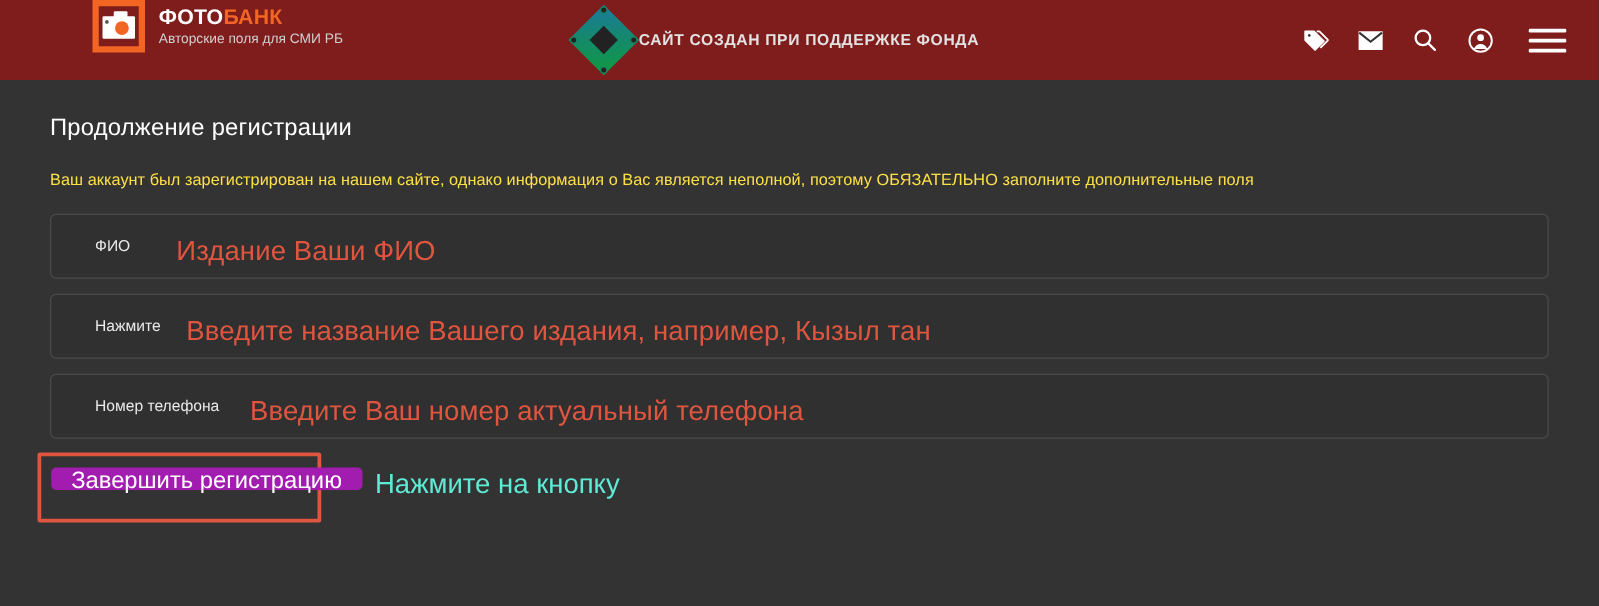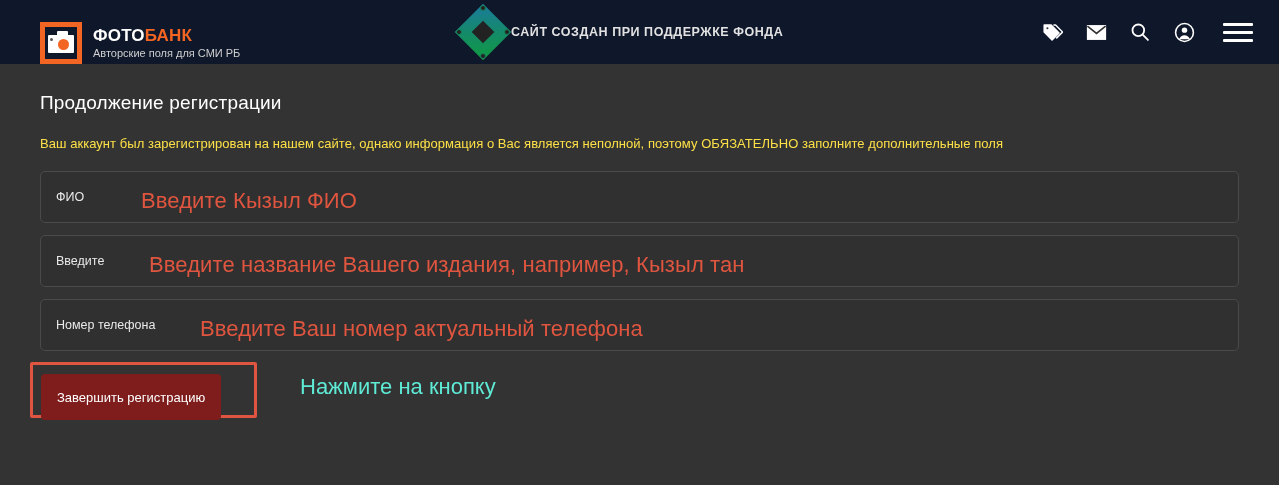--- a/index.html
+++ b/index.html
@@ -14,24 +14,25 @@
     background: #333333;
     font-family: "Liberation Sans", "DejaVu Sans", sans-serif;
     color: #e8e8e8;
     -webkit-font-smoothing: antialiased;
   }
 
   
   .site-header {
     height: 64px;
     width: 100%;
-    background: #0f172a;
-    display: flex;
-    align-items: flex-end;
+    background: #7f1d1d;
+    display: flex;
+    align-items: flex-start;
     position: relative;
+    padding-left: 34px;
   }
 
   .brand {
     display: flex;
     align-items: center;
     margin-left: 40px;
     gap: 11px;
   }
 
   .brand-logo {
@@ -215,21 +216,21 @@
   }
 
   .field {
     position: relative;
     height: 52px;
     border: 1px solid #4a4a4a;
     border-radius: 5px;
     background: #303030;
     display: flex;
     align-items: center;
-    padding-left: 15px;
+    padding-left: 35px;
     margin-bottom: 12px;
   }
   .field-label {
     font-size: 12.5px;
     color: #e9e9e9;
     white-space: nowrap;
     flex: 0 0 auto;
   }
   .field-input {
     flex: 1 1 auto;
@@ -272,27 +273,27 @@
     height: 56px;
     border: 3px solid #e0553f;
     border-radius: 2px;
     pointer-events: none;
   }
 
   .btn-submit {
     position: absolute;
     left: 1px;
     top: 9px;
-    height: 46px;
+    height: 18px;
     padding: 0 16px;
-    background: #7f1d1d;
+    background: #a21caf;
     color: #ffffff;
     border: none;
     border-radius: 4px;
-    font-size: 13px;
+    font-size: 19px;
     font-family: inherit;
     cursor: pointer;
     white-space: nowrap;
   }
 
   .annot-click {
     position: absolute;
     left: 260px;
     top: 9px;
     color: #5eead4;
@@ -374,25 +375,25 @@
 
   <h1 class="page-title">Продолжение регистрации</h1>
 
   <p class="page-desc">Ваш аккаунт был зарегистрирован на нашем сайте, однако информация о Вас является неполной, поэтому ОБЯЗАТЕЛЬНО заполните дополнительные поля</p>
 
   <form class="form">
 
     <div class="field">
       <span class="field-label">ФИО</span>
       <input class="field-input" type="text" value="" style="">
-      <span class="annot annot-fio">Введите Кызыл ФИО</span>
+      <span class="annot annot-fio">Издание Ваши ФИО</span>
     </div>
 
     <div class="field">
-      <span class="field-label">Введите</span>
+      <span class="field-label">Нажмите</span>
       <input class="field-input" type="text" value="" style="">
       <span class="annot annot-edition">Введите название Вашего издания, например, Кызыл тан</span>
     </div>
 
     <div class="field">
       <span class="field-label">Номер телефона</span>
       <input class="field-input" type="text" value="" style="">
       <span class="annot annot-phone">Введите Ваш номер актуальный телефона</span>
     </div>
 

